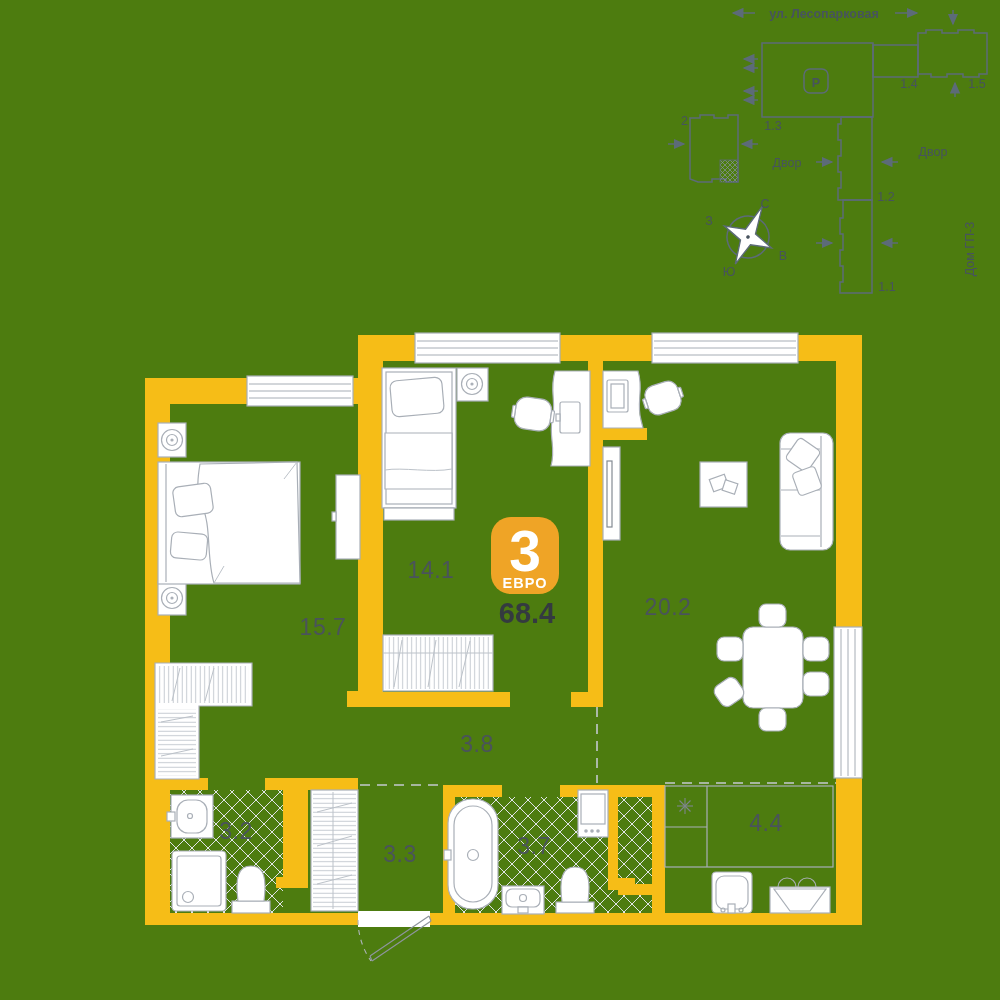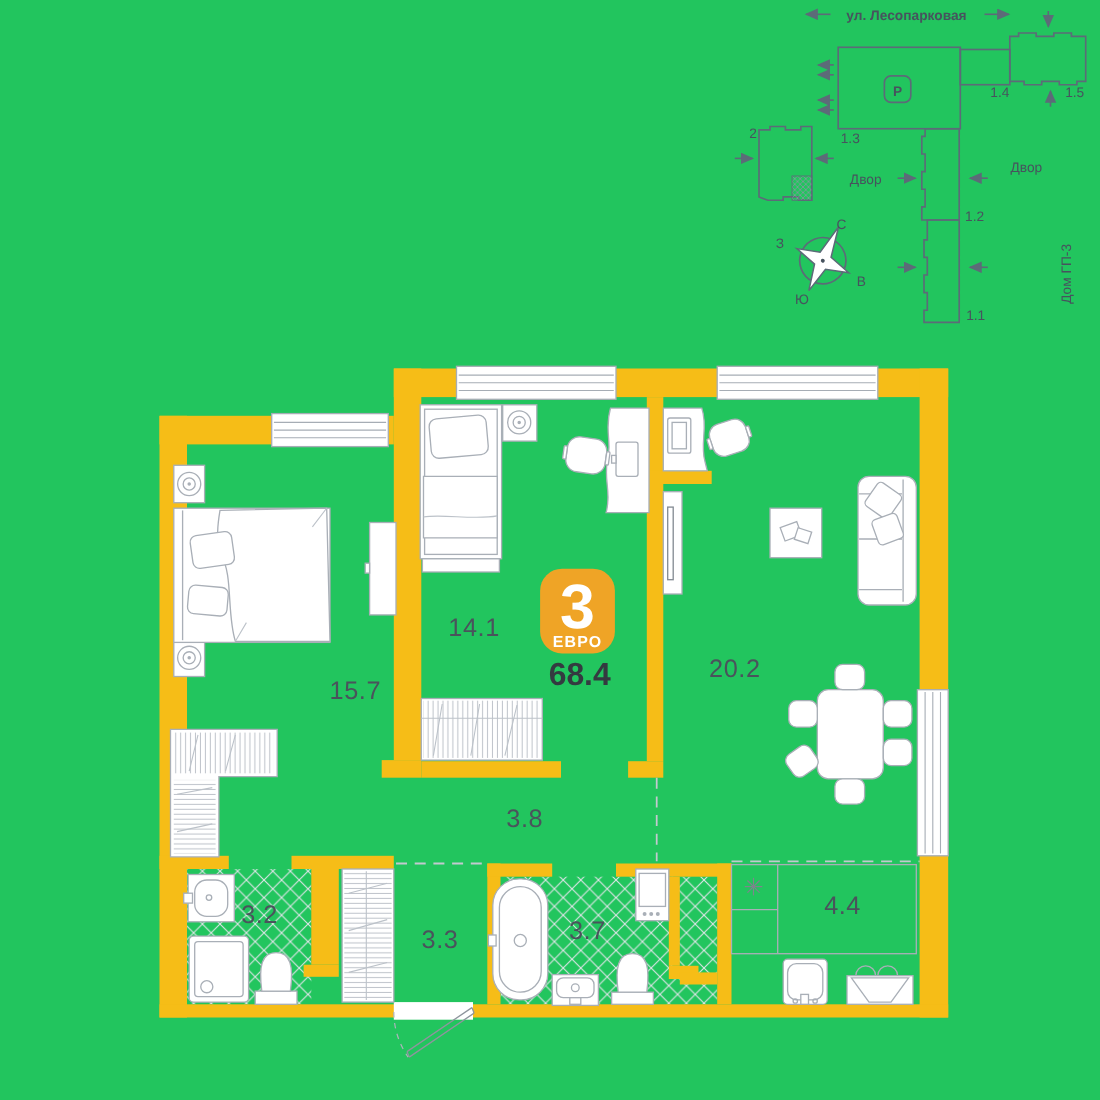--- a/index.html
+++ b/index.html
@@ -1,16 +1,16 @@
 <!DOCTYPE html>
 <html><head>
 <meta charset="utf-8">
 <style>
   html,body{margin:0;padding:0;background:#fff;}
-  .stage{position:relative;width:1000px;height:1000px;background:#22c55e;overflow:hidden;
+  .stage{position:relative;width:1000px;height:1000px;background:#4d7c0f;overflow:hidden;
          font-family:"Liberation Sans",sans-serif;}
   .stage svg{position:absolute;left:0;top:0;}
   svg text{font-family:"Liberation Sans",sans-serif;}
   .sp{fill:none;stroke:#5C6B78;stroke-width:1.5;}
   .sptxt{fill:#47535E;font-size:12.5px;}
   .furn{fill:#ffffff;stroke:#A9AFB7;stroke-width:1.2;}
   .furnn{fill:none;stroke:#A9AFB7;stroke-width:1.2;}
   .det{fill:none;stroke:#BCC2C9;stroke-width:1;}
   .rlabel{fill:#4A535C;font-size:23px;letter-spacing:.5px;text-anchor:middle;}
   .dash{fill:none;stroke:#C3C9CF;stroke-width:1.6;stroke-dasharray:10 7;}

